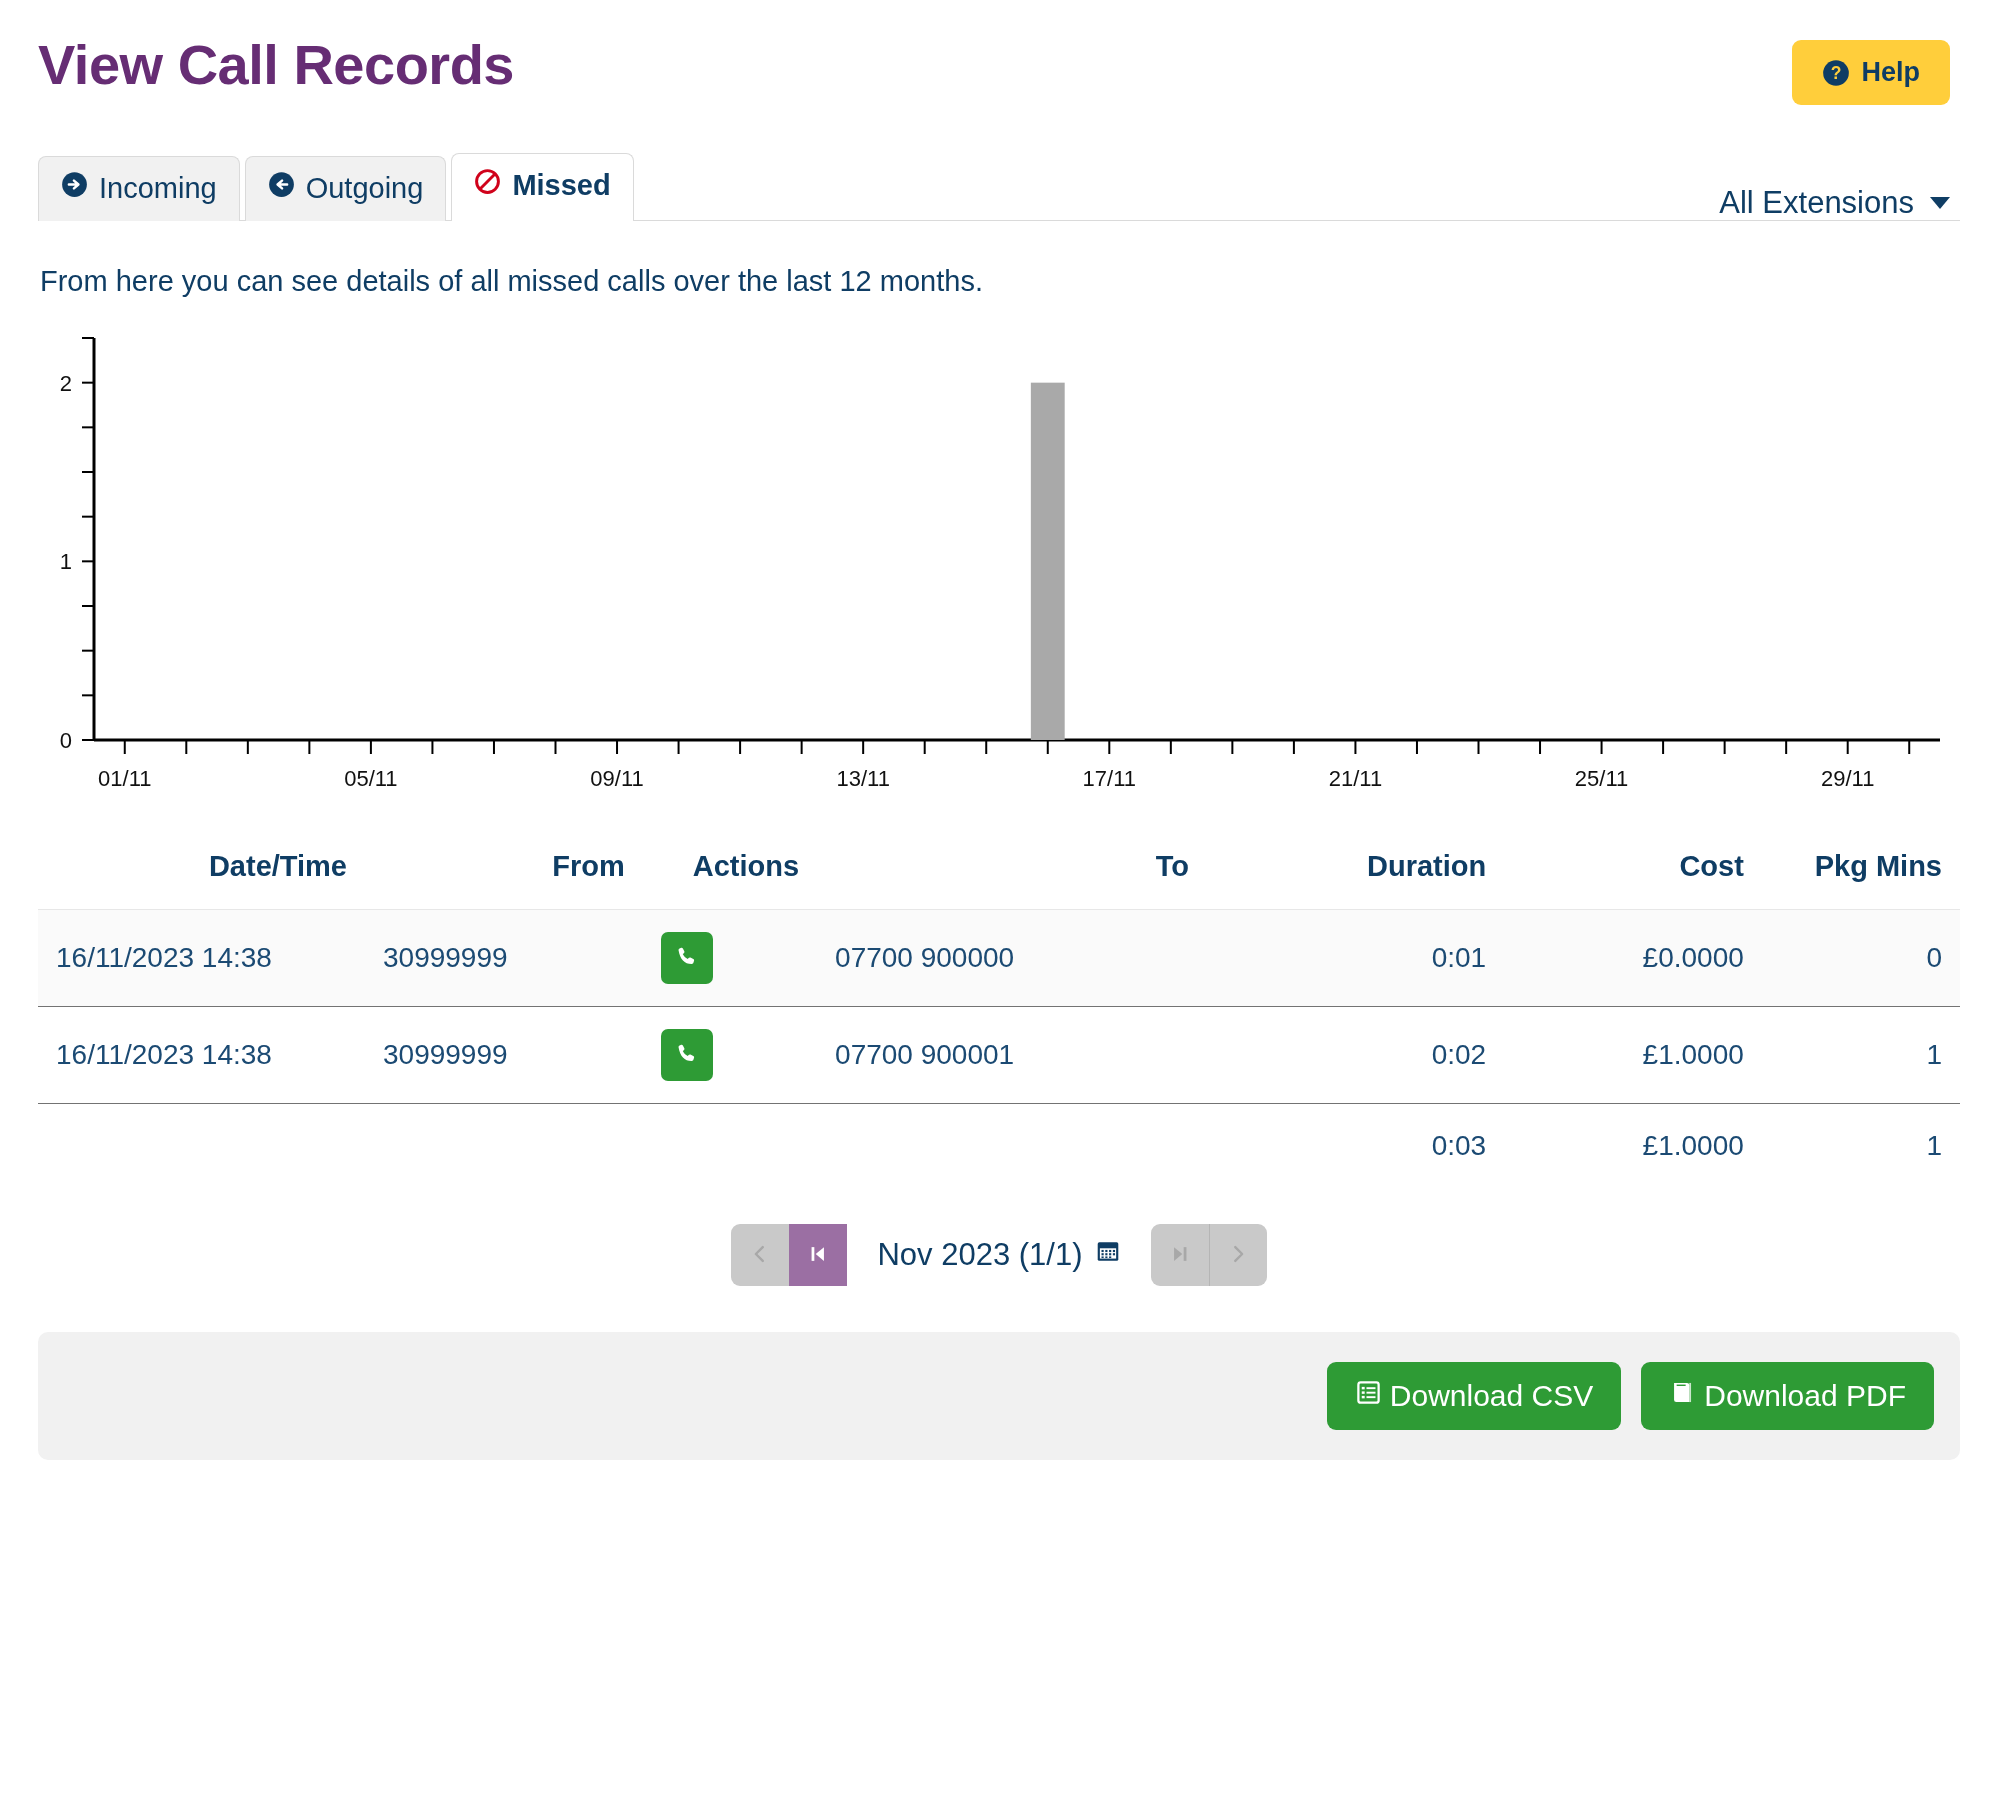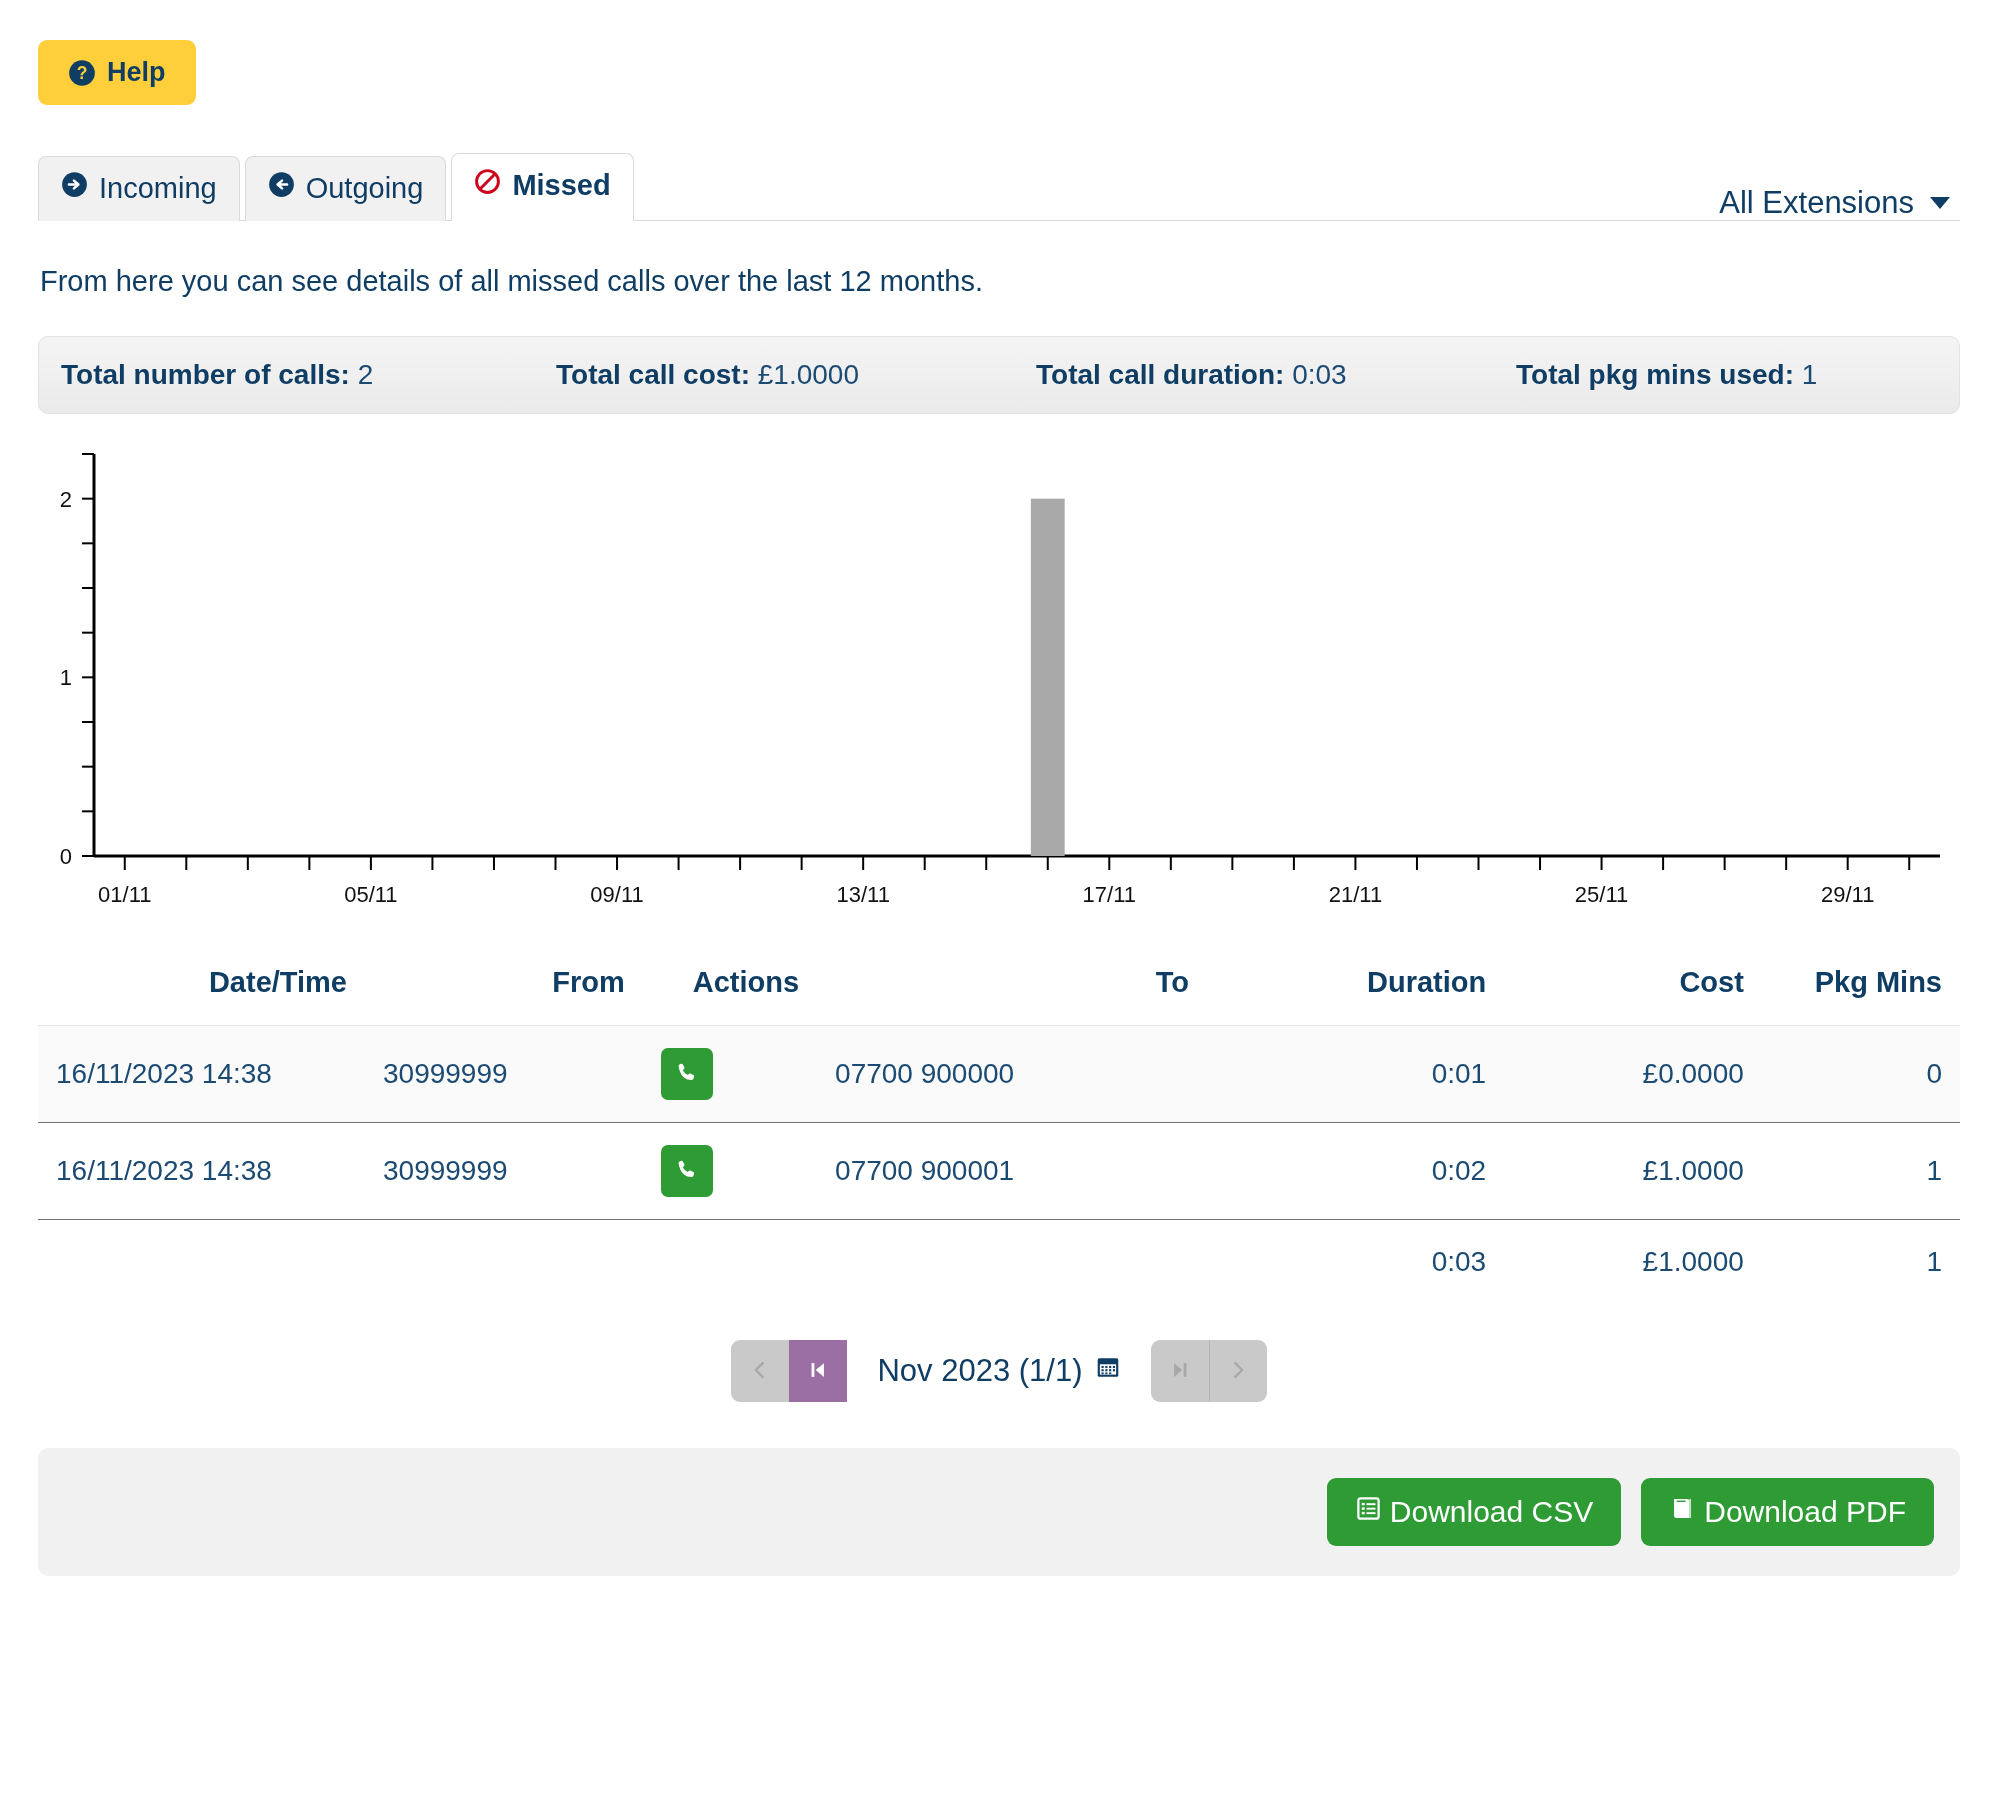--- a/index.html
+++ b/index.html
@@ -137,20 +137,21 @@
     font-size: 30px; padding: 17px 28px; cursor: pointer;
     display: inline-flex; align-items: center; gap: 8px; white-space: nowrap;
   }
 </style>
 </head>
 <body>
 
 <div class="page">
 
   <div class="header-row">
+    <h1 class="page-title">View Call Records</h1>
     <button class="help-btn">
       <span class="ic">
         <svg width="28" height="28" viewBox="0 0 24 24">
             <circle cx="12" cy="12" r="11" fill="#0F3D64"></circle>
             <text x="12" y="17.5" font-size="15" font-weight="bold" fill="#FFCE3B" text-anchor="middle" font-family="Liberation Sans, sans-serif">?</text>
           </svg>
       </span>
       <span>Help</span>
     </button>
   </div>
@@ -187,38 +188,20 @@
       </div>
     </div>
     <div class="ext-select">
       <span>All Extensions</span>
       <span class="caret"></span>
     </div>
   </div>
 
   <div class="intro">From here you can see details of all missed calls over the last 12 months.</div>
 
-  <div class="summary">
-    <div class="cell c1">
-      <b>Total number of calls:</b>
-      <span>2</span>
-    </div>
-    <div class="cell c2">
-      <b>Total call cost:</b>
-      <span>£1.0000</span>
-    </div>
-    <div class="cell c3">
-      <b>Total call duration:</b>
-      <span>0:03</span>
-    </div>
-    <div class="cell c4">
-      <b>Total pkg mins used:</b>
-      <span>1</span>
-    </div>
-  </div>
 
   <div class="chart-wrap">
     <svg class="chart" id="chartsvg" width="1910" height="480" viewBox="0 0 1910 480">
         <line x1="56" y1="18" x2="56" y2="420" class="axisline"></line>
         <line x1="56" y1="420" x2="1902" y2="420" class="axisline"></line>
         <line x1="44" y1="420" x2="56" y2="420" class="tickline"></line>
         <text x="34" y="428" text-anchor="end" class="ticklabel">0</text>
         <line x1="44" y1="375.3333333333333" x2="56" y2="375.3333333333333" class="tickline"></line>
         <line x1="44" y1="330.6666666666667" x2="56" y2="330.6666666666667" class="tickline"></line>
         <line x1="44" y1="286" x2="56" y2="286" class="tickline"></line>

